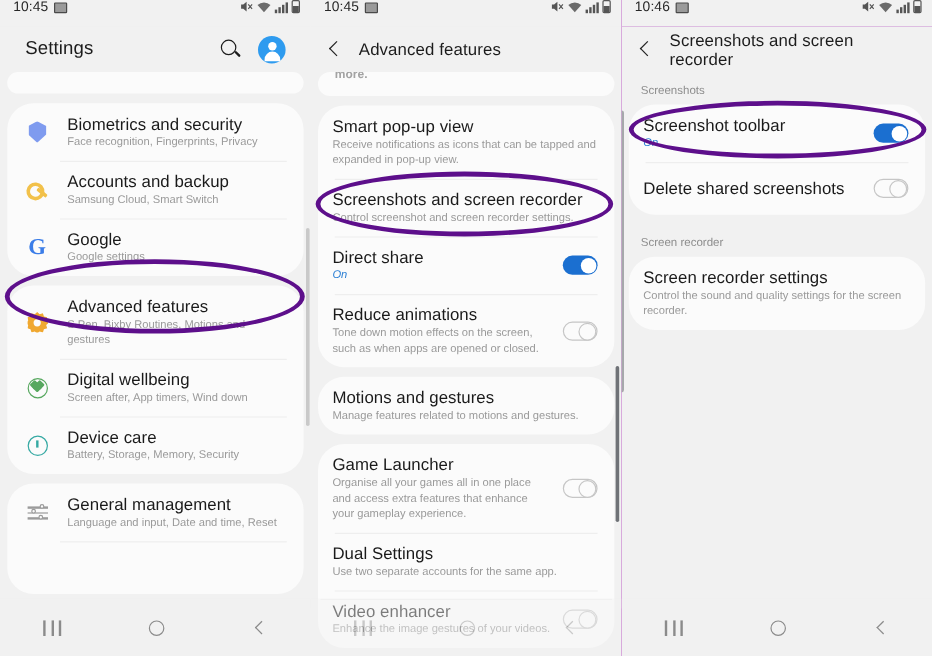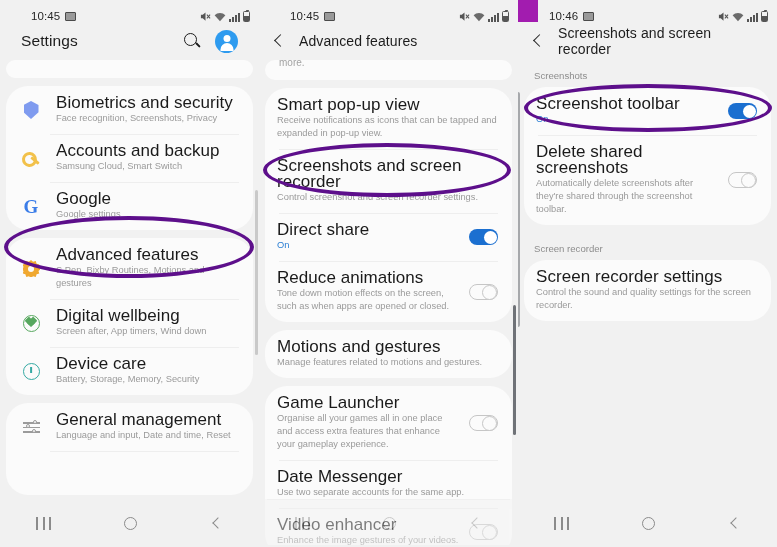--- a/index.html
+++ b/index.html
@@ -20,27 +20,26 @@
     overflow: hidden;
   }
   .phone.p1 { width: 259px; }
   .phone.p2 { width: 259px; }
   .phone.p3 { width: 259px; background:#a21caf; }
 
   
   .statusbar {
     height: 22px;
     display: flex;
-    align-items: flex-end;
+    align-items: flex-start;
     justify-content: space-between;
     padding: 0 9px 0 11px;
     font-size: 11px;
     color: #2b2b2b;
     background: #f1f1f1;
-    margin-left: 20px;
   }
   .sb-left { display: flex; align-items: center; gap: 5px; }
   .sb-time { font-size: 11.5px; letter-spacing: .1px; color:#272727; }
   .sb-right { display: flex; align-items: flex-end; gap: 3px; }
   .icon-photo {
     width: 11px; height: 9px; border: 1.4px solid #4a4a4a; border-radius: 1px;
     position: relative; background:#9a9a9a;
   }
   .icon-mute {
     width: 11px; height: 11px; position: relative;
@@ -140,26 +139,26 @@
     position:absolute; left: 44px; right: 14px; top: 0;
     height: 1px; background: #eeeeee;
   }
   .p2 .row + .row::before, .p3 .row + .row::before { left: 14px; }
   .row .ico {
     width: 26px; flex: 0 0 26px; margin-right: 12px;
     display: flex; align-items: center; justify-content: center;
   }
   .row .txt { flex: 1; min-width: 0; }
   .row .t1 {
-    font-size: 17px; color: #1a1a1a; line-height: 16px; letter-spacing: .05px;
+    font-size: 14px; color: #1a1a1a; line-height: 16px; letter-spacing: .05px;
   }
   .row .t2 {
     font-size: 9.3px; color: #9a9a9a; line-height: 13px; margin-top: 1px;
   }
-  .row .t2.on { color: #2b7fd4; }
+  .row .t2.on { color: #2b7fd4; font-style: italic; }
 
   
   .toggle {
     width: 29px; height: 16px; border-radius: 9px; position: relative;
     flex: 0 0 29px; margin-left: 10px; cursor: pointer;
   }
   .toggle.on { background: #1b6fd0; }
   .toggle.on::after {
     content:""; position:absolute; right: 1.5px; top: 1.5px;
     width: 13px; height: 13px; border-radius: 50%; background: #fff;
@@ -170,20 +169,21 @@
     width: 13px; height: 13px; border-radius: 50%;
     background: #fbfbfb; border: 1.3px solid #c6c6c6;
   }
 
   .section-label {
     font-size: 9.6px; color: #8d8d8d; padding: 10px 16px 6px 16px;
   }
   .partial-card {
     background: #fbfbfb; border-radius: 22px; margin: 0 6px 8px 6px;
     height: 18px;
+    font-weight: bold;
   }
   .partial-card.text {
     height: 20px; display:flex; align-items:flex-start;
     padding-left: 14px; overflow:hidden;
   }
   .partial-card.text span { font-size: 10px; color:#a3a3a3; margin-top:-3px; }
 
   
   .navbar {
     position: absolute; bottom: 0; left: 0; right: 0;
@@ -326,21 +326,21 @@
     <div class="content">
       <div class="partial-card"></div>
 
       <div class="card">
         <div class="row">
           <span class="ico">
               <span class="ic-shield"></span>
             </span>
           <span class="txt">
             <span class="t1" style="display:block">Biometrics and security</span>
-            <span class="t2" style="display:block">Face recognition, Screenshots, Privacy</span>
+            <span class="t2" style="display:block">Face recognition, Fingerprints, Privacy</span>
           </span>
         </div>
         <div class="row">
           <span class="ico">
               <span class="ic-key"></span>
             </span>
           <span class="txt">
             <span class="t1" style="display:block">Accounts and backup</span>
             <span class="t2" style="display:block">Samsung Cloud, Smart Switch</span>
           </span>
@@ -501,21 +501,21 @@
       <div class="card">
         <div class="row">
           <span class="txt">
             <span class="t1" style="display:block">Game Launcher</span>
             <span class="t2" style="display:block">Organise all your games all in one place and access extra features that enhance your gameplay experience.</span>
           </span>
           <span class="toggle off"></span>
         </div>
         <div class="row">
           <span class="txt">
-            <span class="t1" style="display:block">Date Messenger</span>
+            <span class="t1" style="display:block">Dual Settings</span>
             <span class="t2" style="display:block">Use two separate accounts for the same app.</span>
           </span>
         </div>
         <div class="row">
           <span class="txt">
             <span class="t1" style="display:block">Video enhancer</span>
             <span class="t2" style="display:block">Enhance the image gestures of your videos.</span>
           </span>
           <span class="toggle off"></span>
         </div>
@@ -574,21 +574,20 @@
         <div class="row">
           <span class="txt">
             <span class="t1" style="display:block">Screenshot toolbar</span>
             <span class="t2 on" style="display:block">On</span>
           </span>
           <span class="toggle on"></span>
         </div>
         <div class="row">
           <span class="txt">
             <span class="t1" style="display:block">Delete shared screenshots</span>
-            <span class="t2" style="display:block">Automatically delete screenshots after they're shared through the screenshot toolbar.</span>
           </span>
           <span class="toggle off"></span>
         </div>
       </div>
 
       <div class="section-label">Screen recorder</div>
 
       <div class="card">
         <div class="row">
           <span class="txt">

